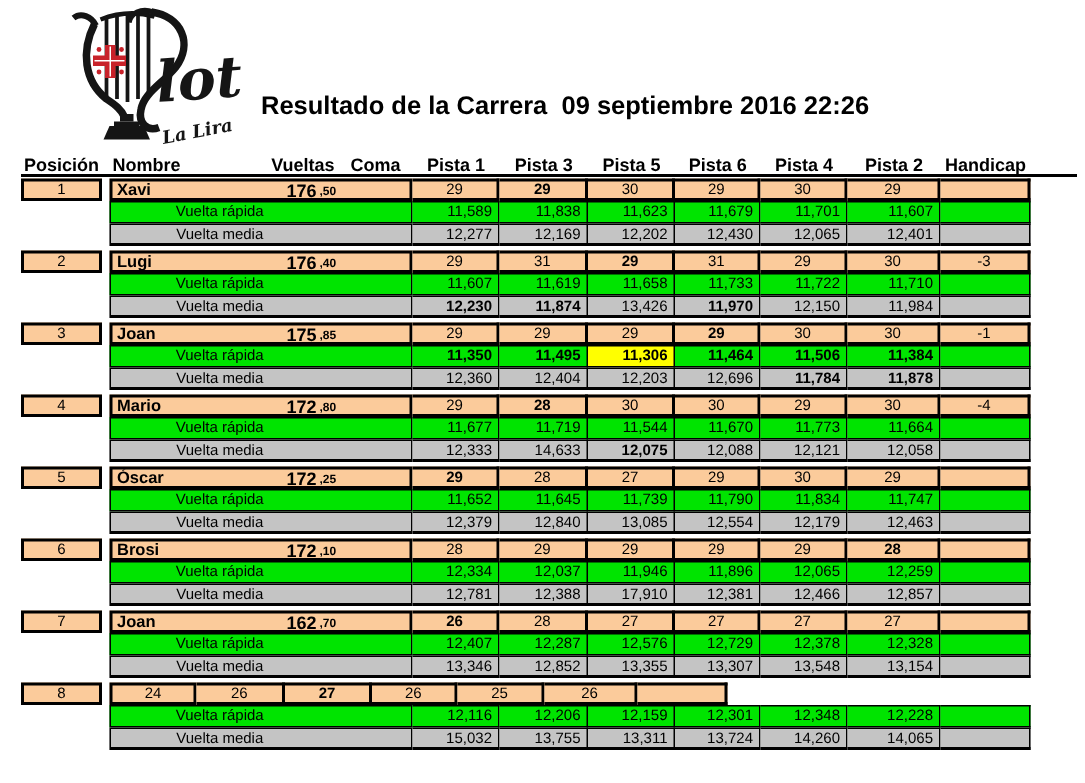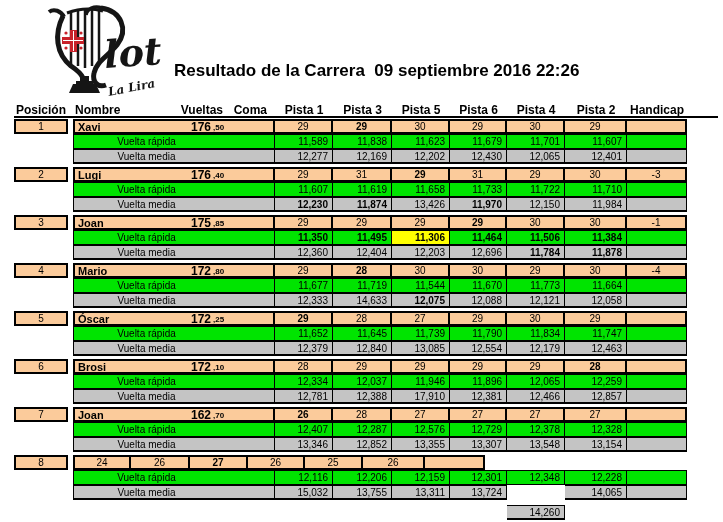--- a/index.html
+++ b/index.html
@@ -387,20 +387,20 @@
           <div class="cell t" style="width: 58px;">12,348</div>
           <div class="cell t" style="width: 62px;">12,228</div>
           <div class="cell t" style="width: 60px;"></div>
         </div>
         <div class="strip avg" style="top: 30px;">
           <div class="cell rowlab" style="width: 202px;">Vuelta media</div>
           <div class="cell t" style="width: 58px;">15,032</div>
           <div class="cell t" style="width: 59px;">13,755</div>
           <div class="cell t" style="width: 58px; text-align: right;">13,311</div>
           <div class="cell t" style="width: 57px;">13,724</div>
-          <div class="cell t" style="width: 58px; margin-top: 20px;">14,260</div>
+          <div class="cell t" style="width: 58px;">14,260</div>
           <div class="cell t" style="width: 62px;">14,065</div>
           <div class="cell t" style="width: 60px;"></div>
         </div>
       </div>
     </div>
 
 </div>
 
 </body></html>

